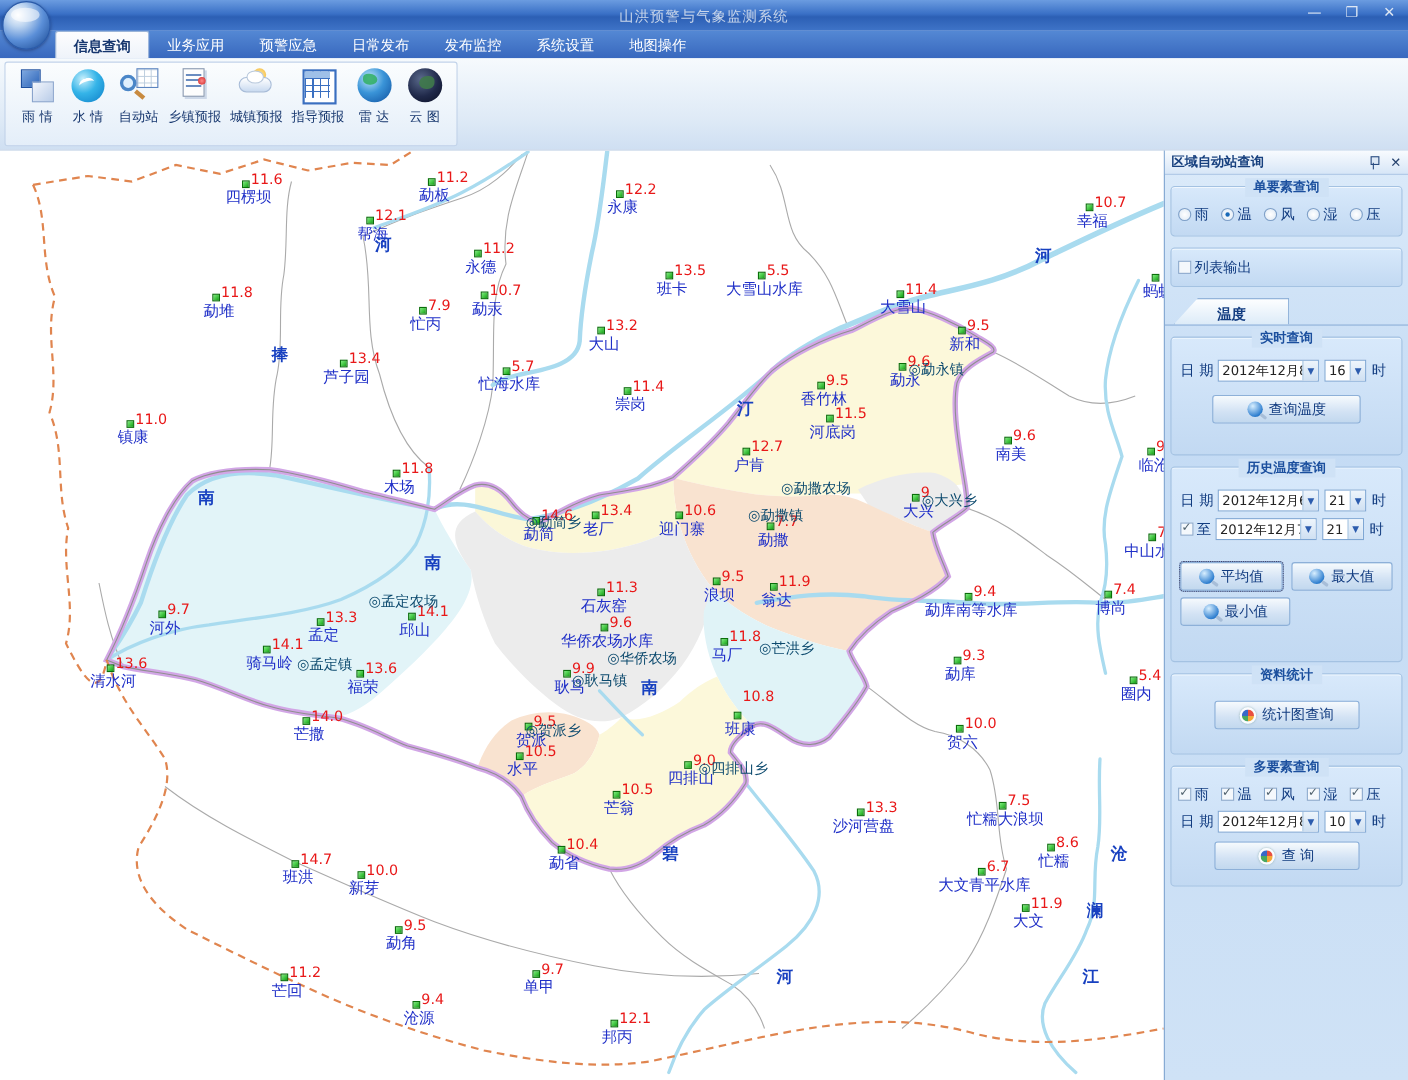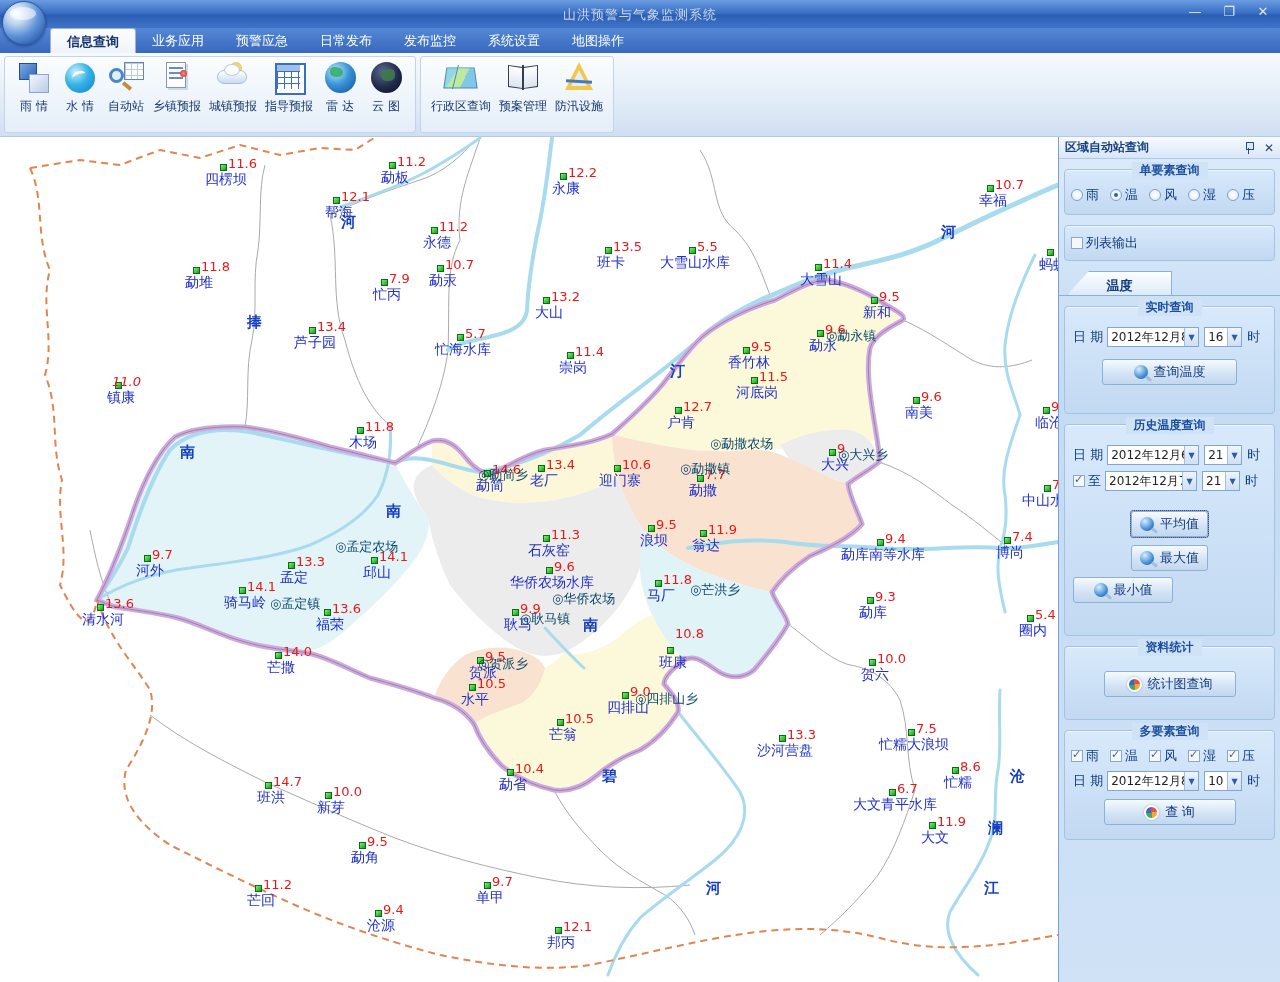--- a/index.html
+++ b/index.html
@@ -211,45 +211,20 @@
       </div>
       <div class="tb-item">
         <div class="tb-icon ic-globe"></div>
         <div class="tb-label">雷 达</div>
       </div>
       <div class="tb-item">
         <div class="tb-icon ic-earth"></div>
         <div class="tb-label">云 图</div>
       </div>
     </div>
-    <div class="tb-group">
-      <div class="tb-item">
-        <div class="tb-icon ic-map">
-          <span class="fold"></span>
-          <span class="crease"></span>
-        </div>
-        <div class="tb-label">行政区查询</div>
-      </div>
-      <div class="tb-item">
-        <div class="tb-icon ic-book">
-          <span class="p1"></span>
-          <span class="p2"></span>
-          <span class="sp"></span>
-        </div>
-        <div class="tb-label">预案管理</div>
-      </div>
-      <div class="tb-item">
-        <div class="tb-icon ic-aframe">
-          <span class="t"></span>
-          <span class="ti"></span>
-          <span class="bar"></span>
-        </div>
-        <div class="tb-label">防汛设施</div>
-      </div>
-    </div>
   </div>
 
 <div class="map">
   <svg width="1058" height="845" viewBox="0 137 1058 845">
 
     <path fill="#e2f4f8" d="M97,600 C110,575 122,545 133,512 C143,482 158,452 175,437 C192,428 220,426 245,427 C268,430 300,438 330,447 C352,452 375,458 395,463 C402,478 415,500 428,518 C432,535 420,555 405,572 C388,592 368,610 348,628 C335,640 320,650 305,652 C285,650 265,648 245,642 C222,636 200,624 178,618 C155,612 130,610 112,606 Z"></path>
     <path fill="#fcf8da" d="M612,434 C628,420 645,405 662,385 C678,365 688,350 702,337 C720,322 748,308 775,300 C795,290 812,280 828,280 C845,283 868,293 888,306 C898,312 906,316 903,320 C888,328 874,336 870,348 C866,368 870,395 874,420 L877,440 C860,442 840,448 822,452 C800,448 775,448 750,450 C725,452 700,452 678,448 C655,444 632,440 612,434 Z"></path>
     <path fill="#ececec" d="M780,445 C800,435 825,428 850,430 C865,435 874,440 879,462 C870,470 856,477 848,484 C830,478 810,468 790,460 Z"></path>
     <path fill="#f9e3d0" d="M612,434 C632,440 655,444 678,448 C700,452 725,452 750,450 C775,448 790,460 810,468 C830,478 840,481 848,484 C850,498 858,512 862,524 C850,538 828,548 810,556 C795,566 780,580 772,592 C750,588 725,580 700,570 C678,560 660,548 648,535 C635,520 625,500 618,478 C614,462 612,448 612,434 Z"></path>
     <path fill="#fbf7d8" d="M432,441 C446,438 456,445 466,458 C474,468 482,474 492,474 C505,468 522,456 545,450 C568,446 590,444 612,434 C612,448 614,462 618,478 C600,488 578,496 555,500 C530,504 505,504 482,498 C462,492 445,480 432,465 Z"></path>
@@ -332,21 +307,21 @@
       <div class="st-dot" style="left: 309px; top: 190px;"></div>
       <div class="st-val" style="left: 317px; top: 182px;">13.4</div>
       <div class="st-name" style="left: 315px; top: 197px;">芦子园</div>
       <div class="st-dot" style="left: 457px; top: 197px;"></div>
       <div class="st-val" style="left: 465px; top: 189px;">5.7</div>
       <div class="st-name" style="left: 463px; top: 204px;">忙海水库</div>
       <div class="st-dot" style="left: 567px; top: 215px;"></div>
       <div class="st-val" style="left: 575px; top: 207px;">11.4</div>
       <div class="st-name" style="left: 573px; top: 222px;">崇岗</div>
       <div class="st-dot" style="left: 115px; top: 245px;"></div>
-      <div class="st-val" style="left: 112px; top: 237px; font-style: italic;">11.0</div>
+      <div class="st-val" style="left: 123px; top: 237px;">11.0</div>
       <div class="st-name" style="left: 121px; top: 252px;">镇康</div>
       <div class="st-dot" style="left: 987px; top: 48px;"></div>
       <div class="st-val" style="left: 995px; top: 40px;">10.7</div>
       <div class="st-name" style="left: 993px; top: 55px;">幸福</div>
       <div class="st-dot" style="left: 1047px; top: 112px;"></div>
       <div class="st-name" style="left: 1053px; top: 119px;">蚂蚁</div>
       <div class="st-dot" style="left: 815px; top: 127px;"></div>
       <div class="st-val" style="left: 823px; top: 119px;">11.4</div>
       <div class="st-name" style="left: 821px; top: 134px;">大雪山</div>
       <div class="st-dot" style="left: 871px; top: 160px;"></div>
@@ -615,21 +590,21 @@
       <span class="combo date">
         <span class="txt">2012年12月7日</span>
         <span class="arrow">▼</span>
       </span>
       <span class="combo hour" style="margin-left:5px;">
         <span class="txt">21</span>
         <span class="arrow">▼</span>
       </span>
       <span class="lbl" style="margin-left:5px;">时</span>
     </div>
-    <div class="row" style="gap:8px; margin-top:20px;flex-direction:column;">
+    <div class="row" style="gap:8px; margin-top:20px;">
       <button class="pbtn focused" style="flex:1;">
         <span class="mag"></span>
         <span>平均值</span>
       </button>
       <button class="pbtn" style="flex:1;">
         <span class="mag"></span>
         <span>最大值</span>
       </button>
     </div>
     <div class="row" style="margin-top:6px;">

